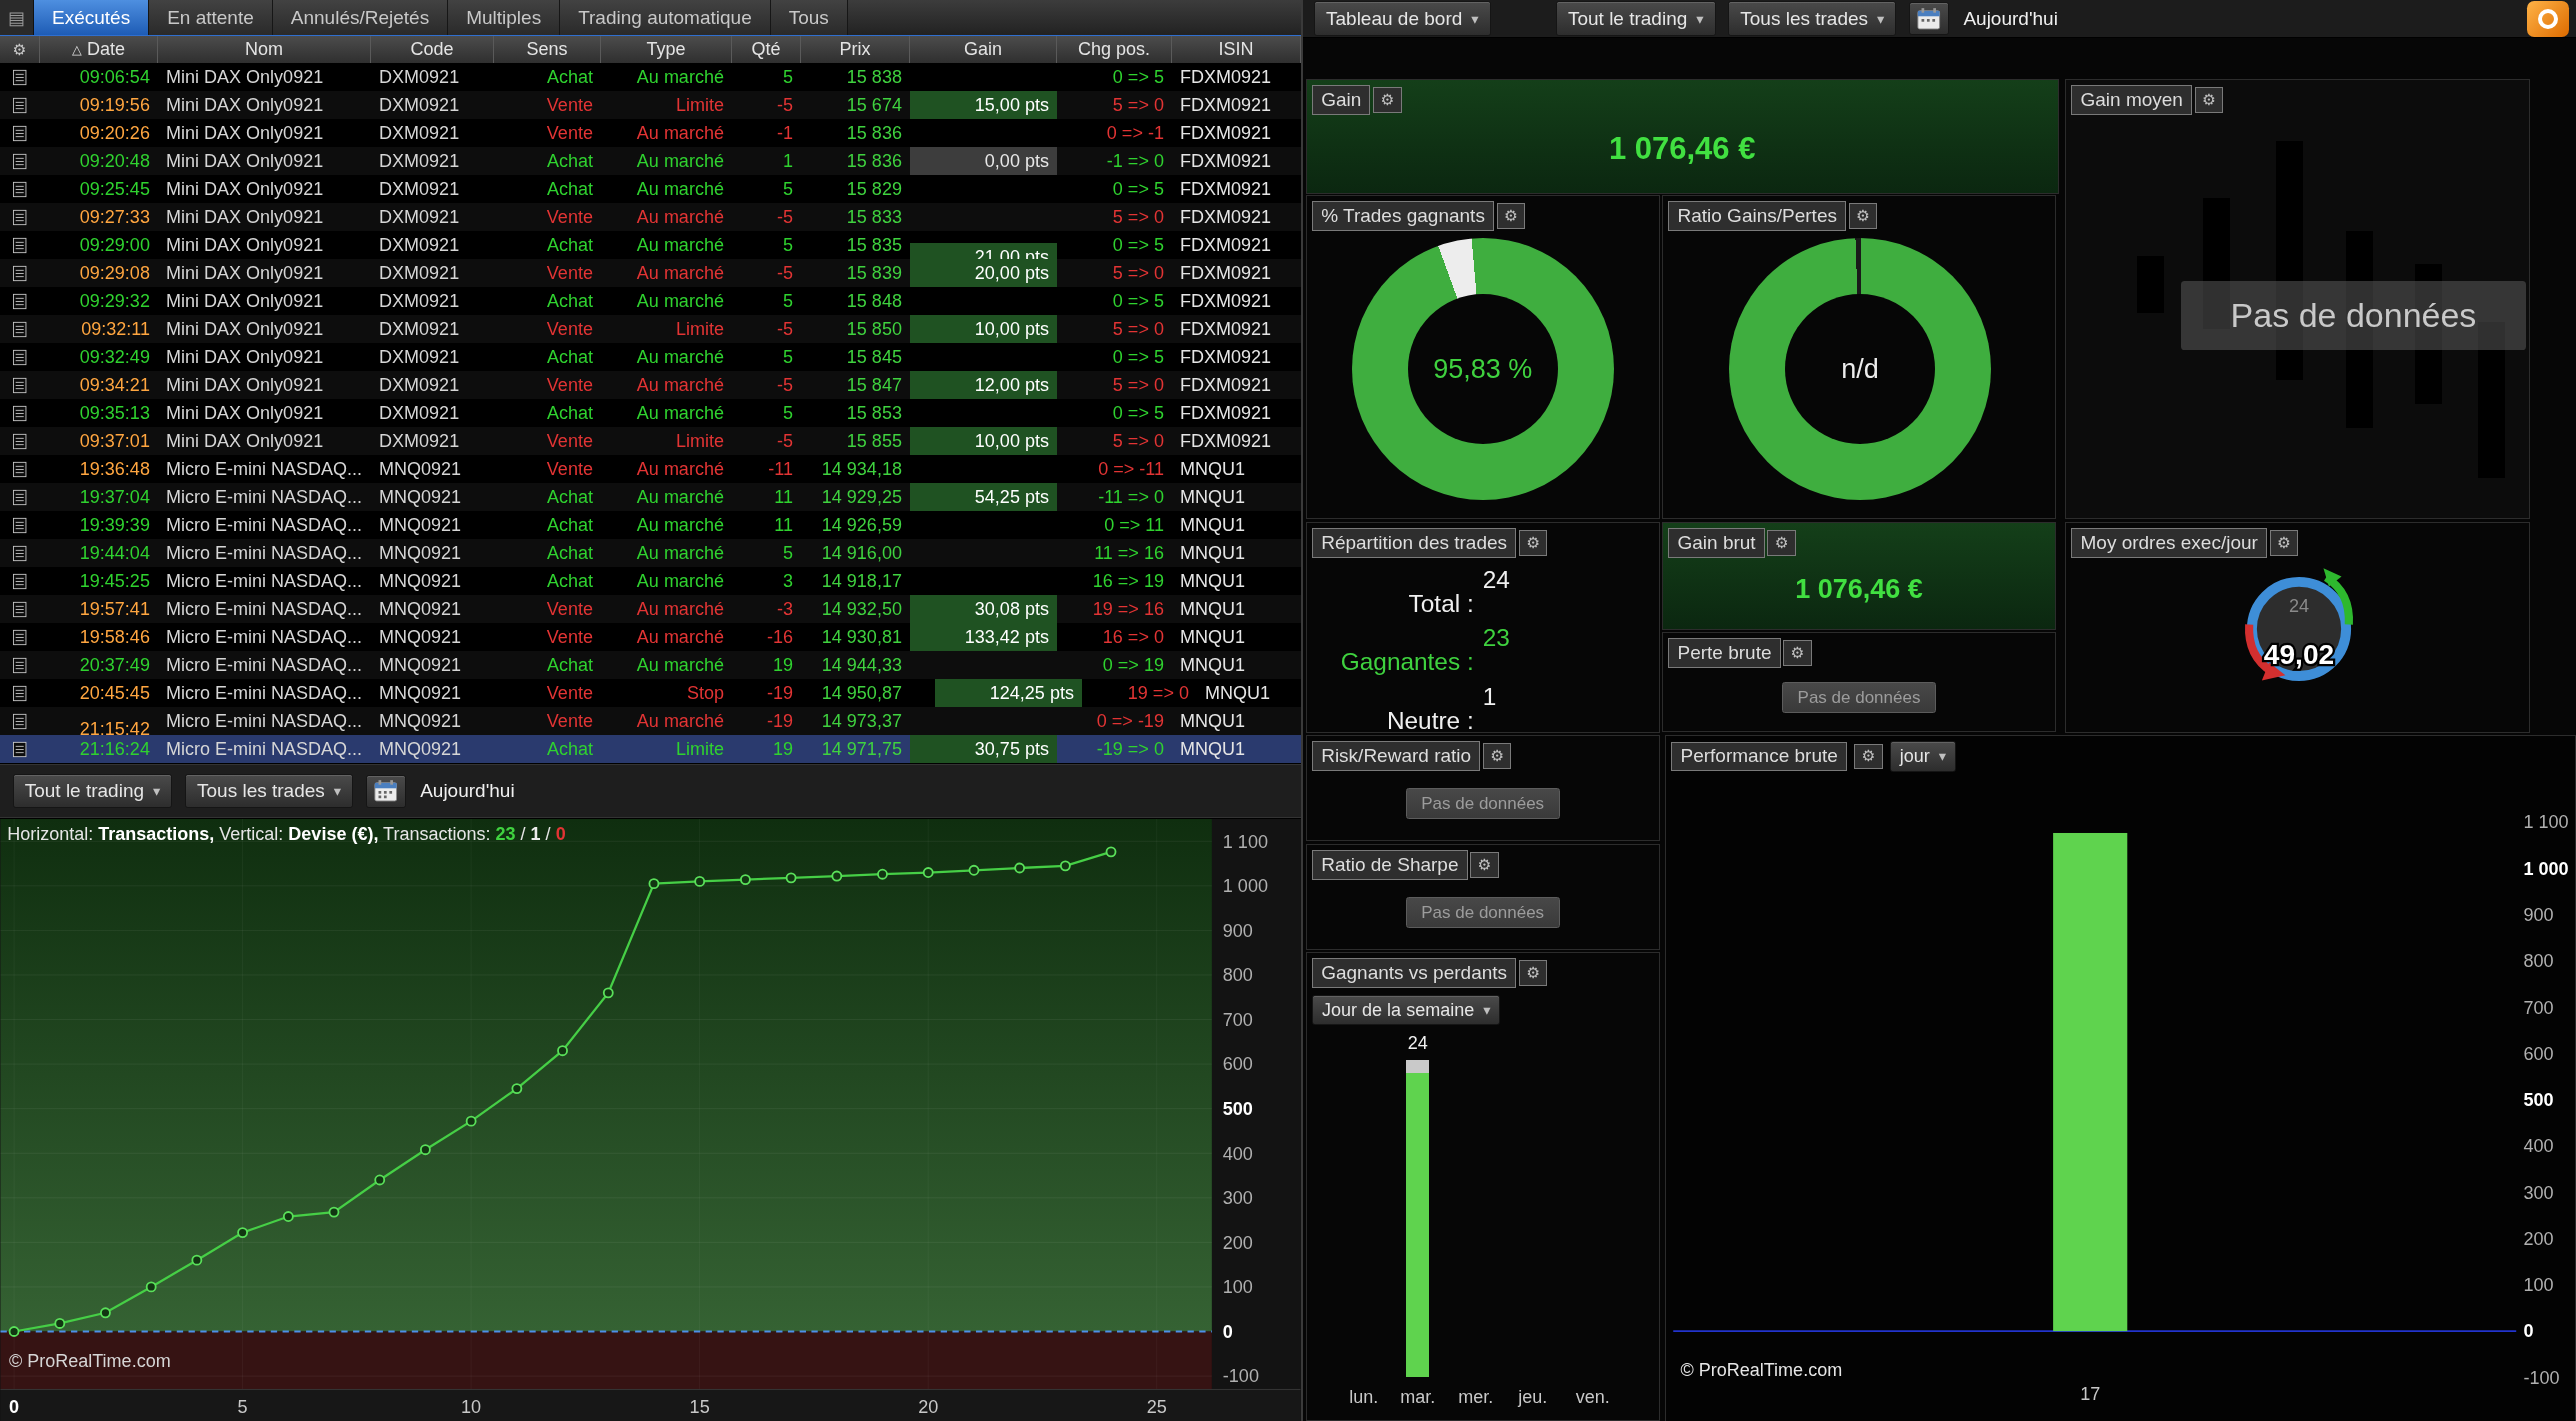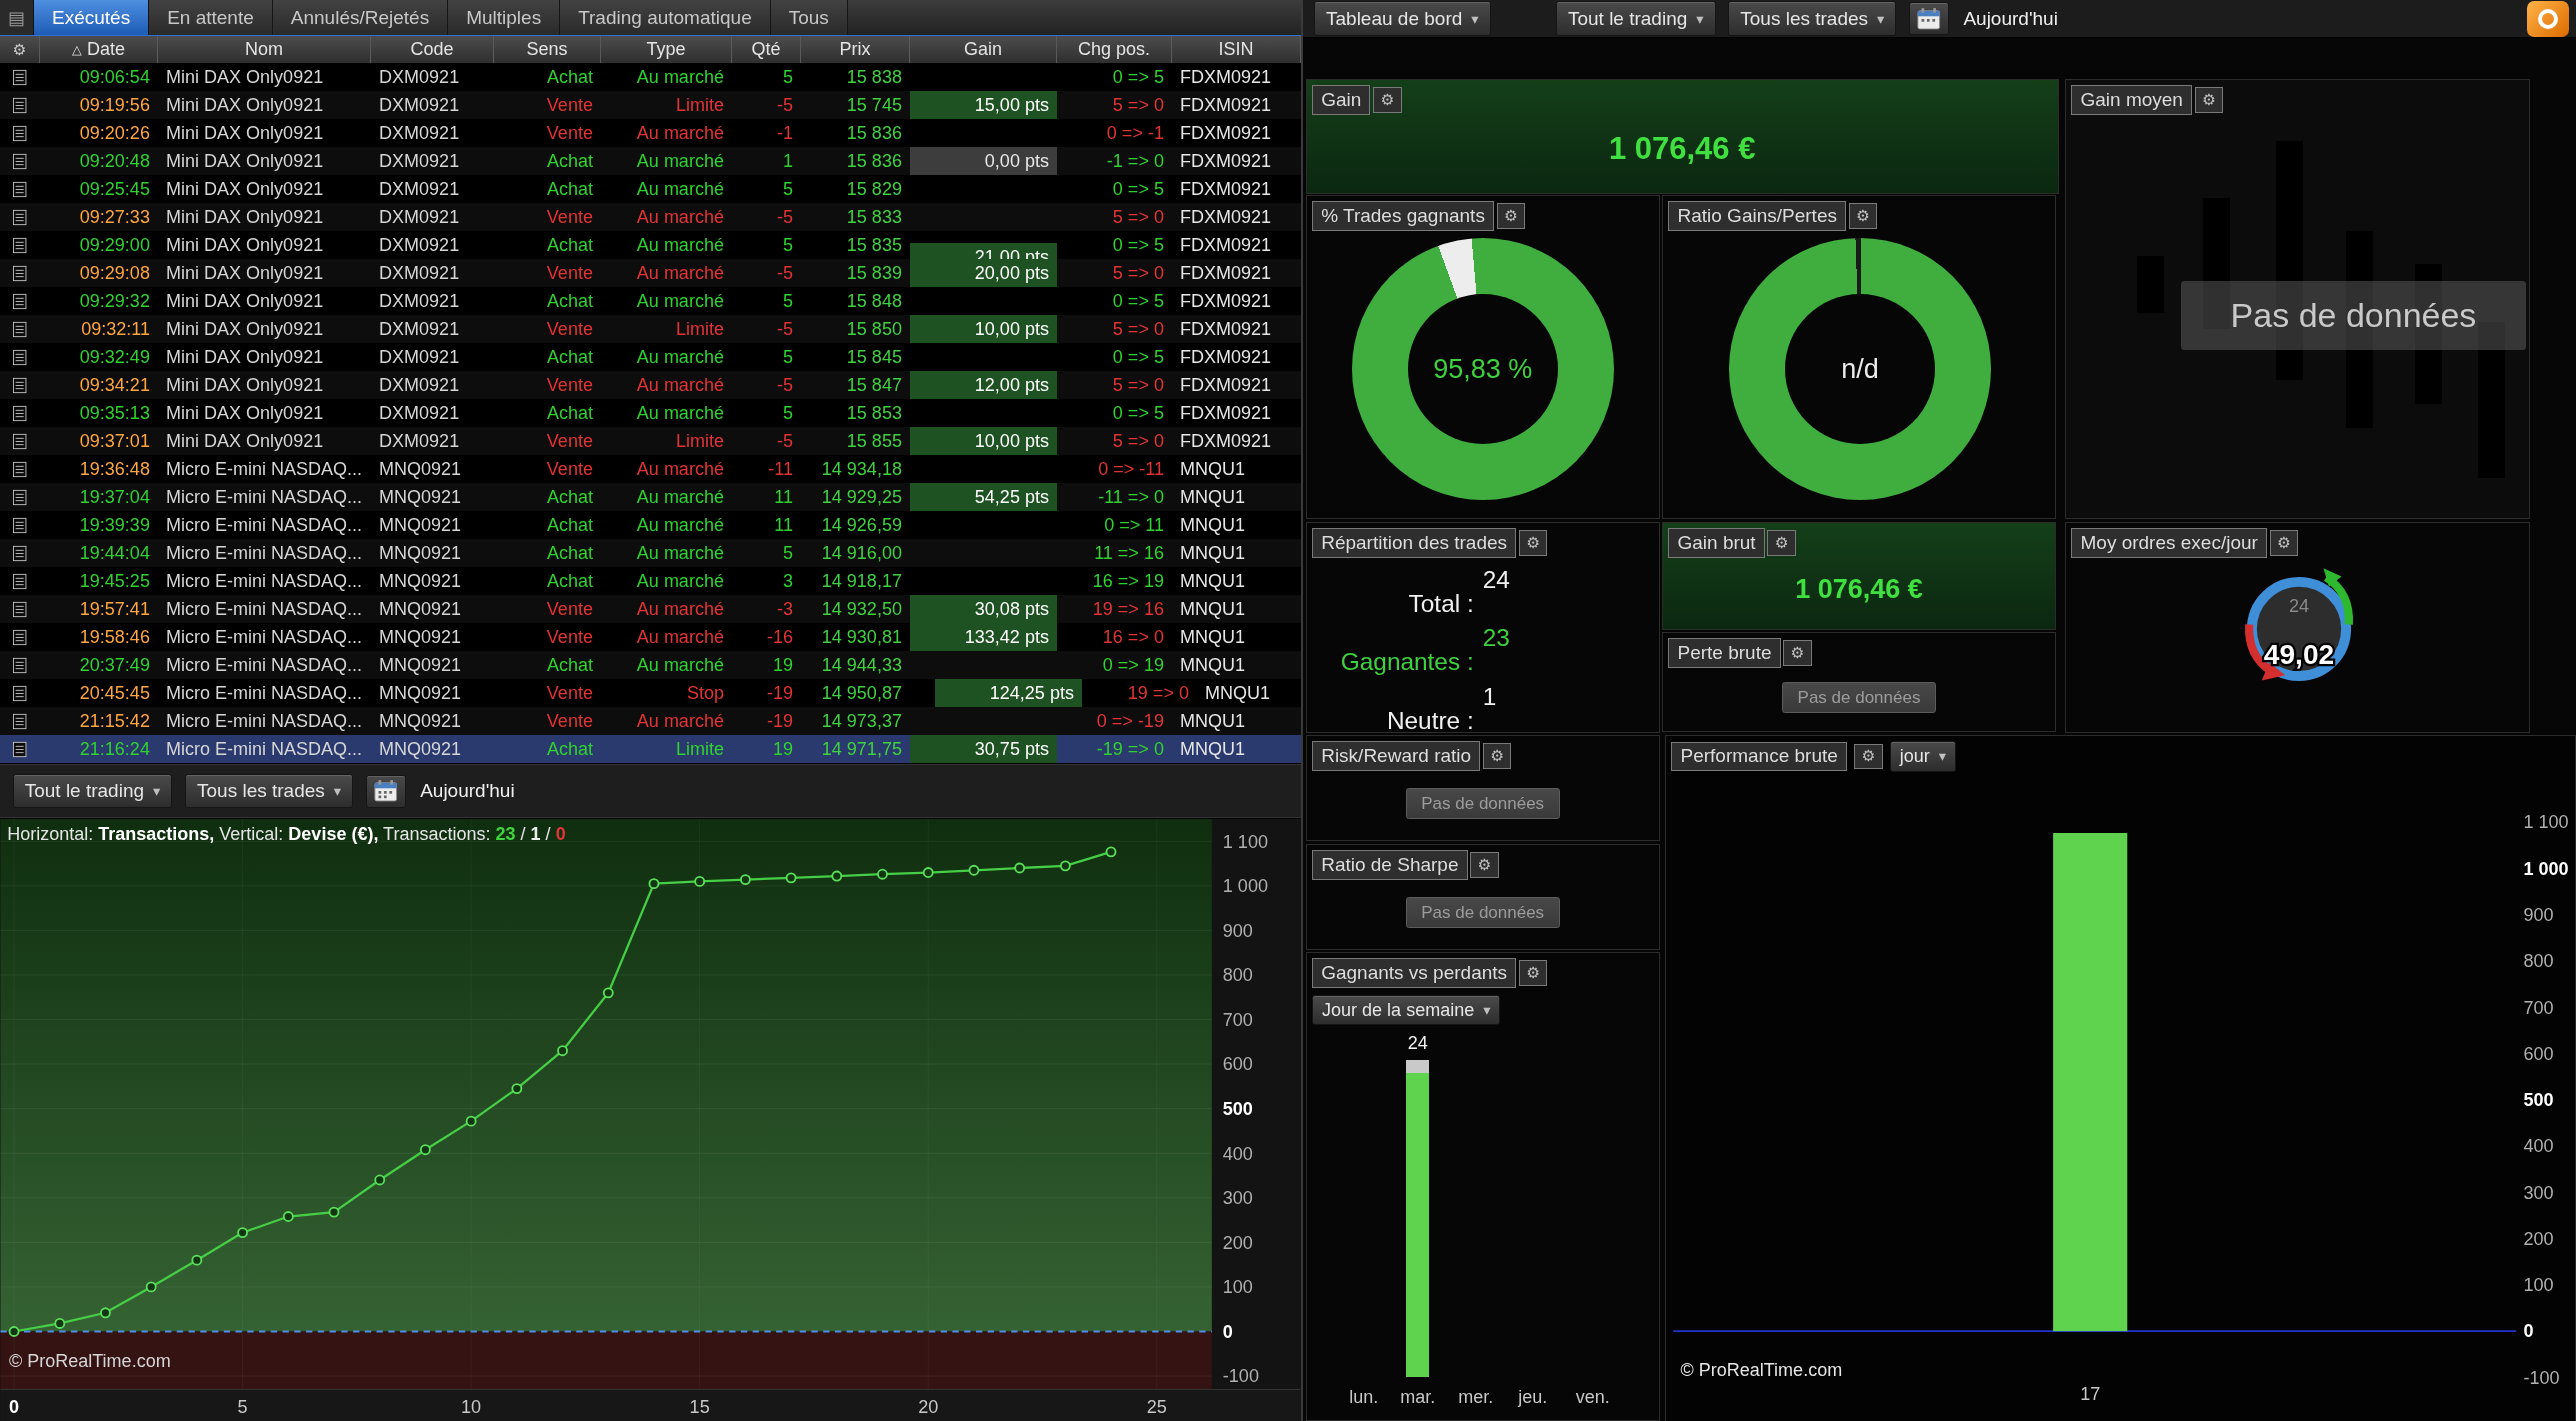--- a/index.html
+++ b/index.html
@@ -170,21 +170,21 @@
               <line x1="4" y1="9.5" x2="13" y2="9.5" stroke="#c8c8c8"></line>
               <line x1="4" y1="13" x2="13" y2="13" stroke="#c8c8c8"></line>
             </svg>
           </div>
           <div class="td ar c-tsell" style="width: 118px;">09:19:56</div>
           <div class="td al c-name" style="width: 213px;">Mini DAX Only0921</div>
           <div class="td al c-name" style="width: 123px;">DXM0921</div>
           <div class="td ar c-sell" style="width: 107px;">Vente</div>
           <div class="td ar c-sell" style="width: 131px;">Limite</div>
           <div class="td ar c-sell" style="width: 69px;">-5</div>
-          <div class="td ar c-price" style="width: 109px;">15 745</div>
+          <div class="td ar c-price" style="width: 109px;">15 674</div>
           <div class="td ar g-pos" style="width: 147px;">15,00 pts</div>
           <div class="td ar c-sell" style="width: 115px;">5 =&gt; 0</div>
           <div class="td al c-isin" style="flex: 1 1 0%;">FDXM0921</div>
         </div>
         <div class="tr">
           <div class="td ac" style="width: 40px;">
             <svg width="15.4" height="17" viewBox="0 0 17 19">
               <rect x="1.5" y="1.5" width="14" height="16" fill="#0d0d0d" stroke="#c8c8c8"></rect>
               <line x1="4" y1="6" x2="13" y2="6" stroke="#c8c8c8"></line>
               <line x1="4" y1="9.5" x2="13" y2="9.5" stroke="#c8c8c8"></line>
@@ -604,21 +604,21 @@
         </div>
         <div class="tr">
           <div class="td ac" style="width: 40px;">
             <svg width="15.4" height="17" viewBox="0 0 17 19">
               <rect x="1.5" y="1.5" width="14" height="16" fill="#0d0d0d" stroke="#c8c8c8"></rect>
               <line x1="4" y1="6" x2="13" y2="6" stroke="#c8c8c8"></line>
               <line x1="4" y1="9.5" x2="13" y2="9.5" stroke="#c8c8c8"></line>
               <line x1="4" y1="13" x2="13" y2="13" stroke="#c8c8c8"></line>
             </svg>
           </div>
-          <div class="td ar c-tsell" style="width: 118px;">21:15:42</div>
+          <div class="td ar c-tsell" style="width: 118px; margin-top: 8px;">21:15:42</div>
           <div class="td al c-name" style="width: 213px;">Micro E-mini NASDAQ...</div>
           <div class="td al c-name" style="width: 123px;">MNQ0921</div>
           <div class="td ar c-sell" style="width: 107px;">Vente</div>
           <div class="td ar c-sell" style="width: 131px;">Au marché</div>
           <div class="td ar c-sell" style="width: 69px;">-19</div>
           <div class="td ar c-price" style="width: 109px;">14 973,37</div>
           <div class="td ar" style="width: 147px;"></div>
           <div class="td ar c-sell" style="width: 115px;">0 =&gt; -19</div>
           <div class="td al c-isin" style="flex: 1 1 0%;">MNQU1</div>
         </div>

